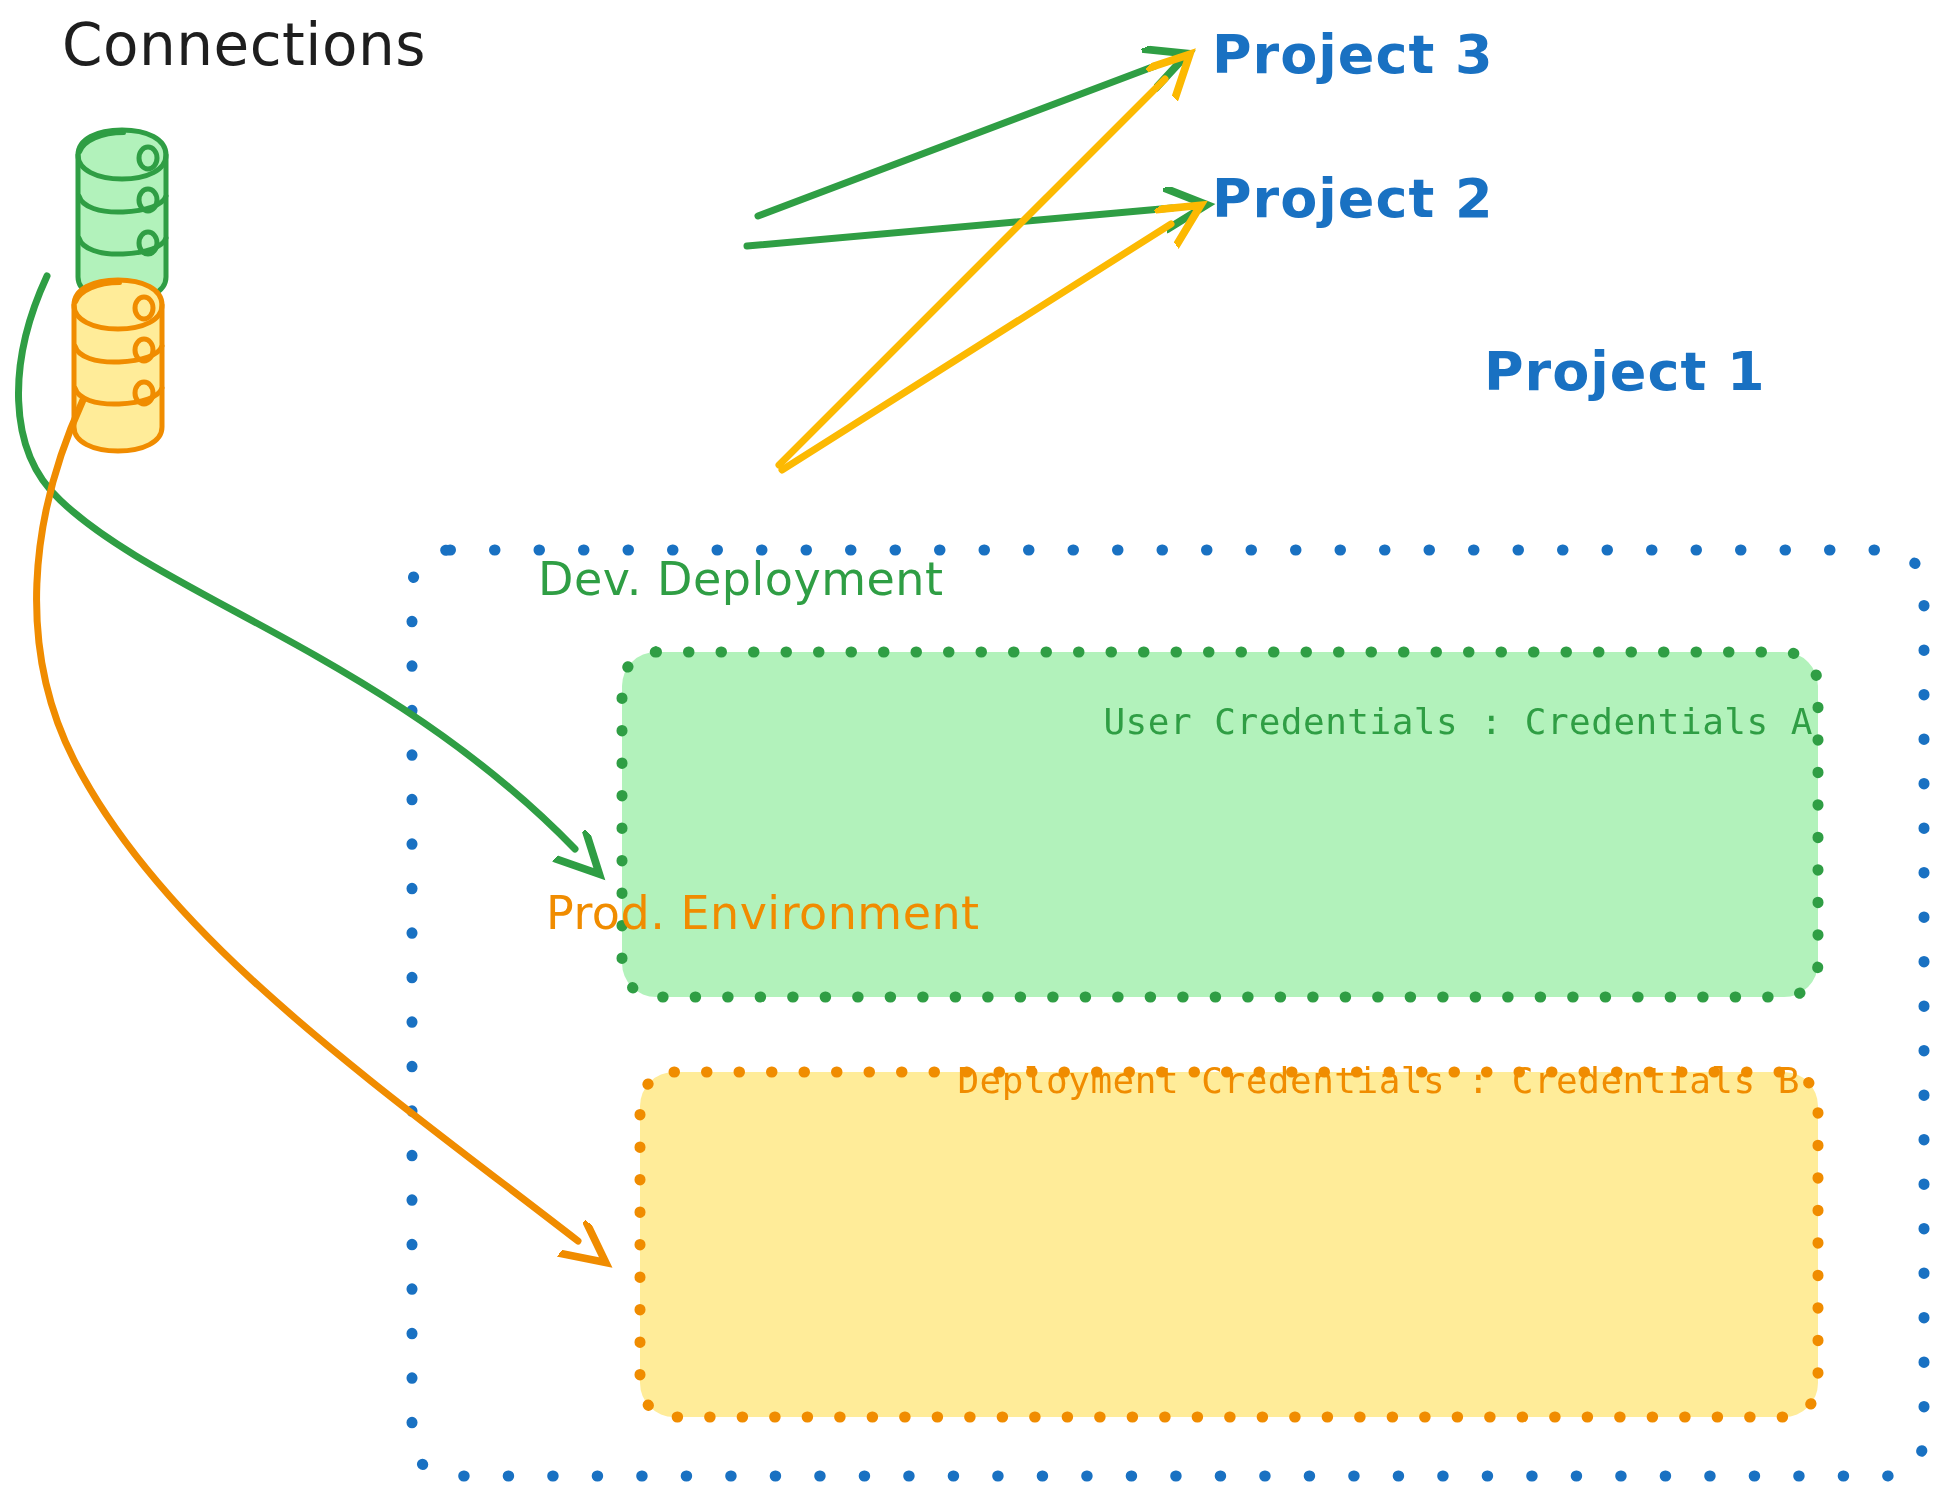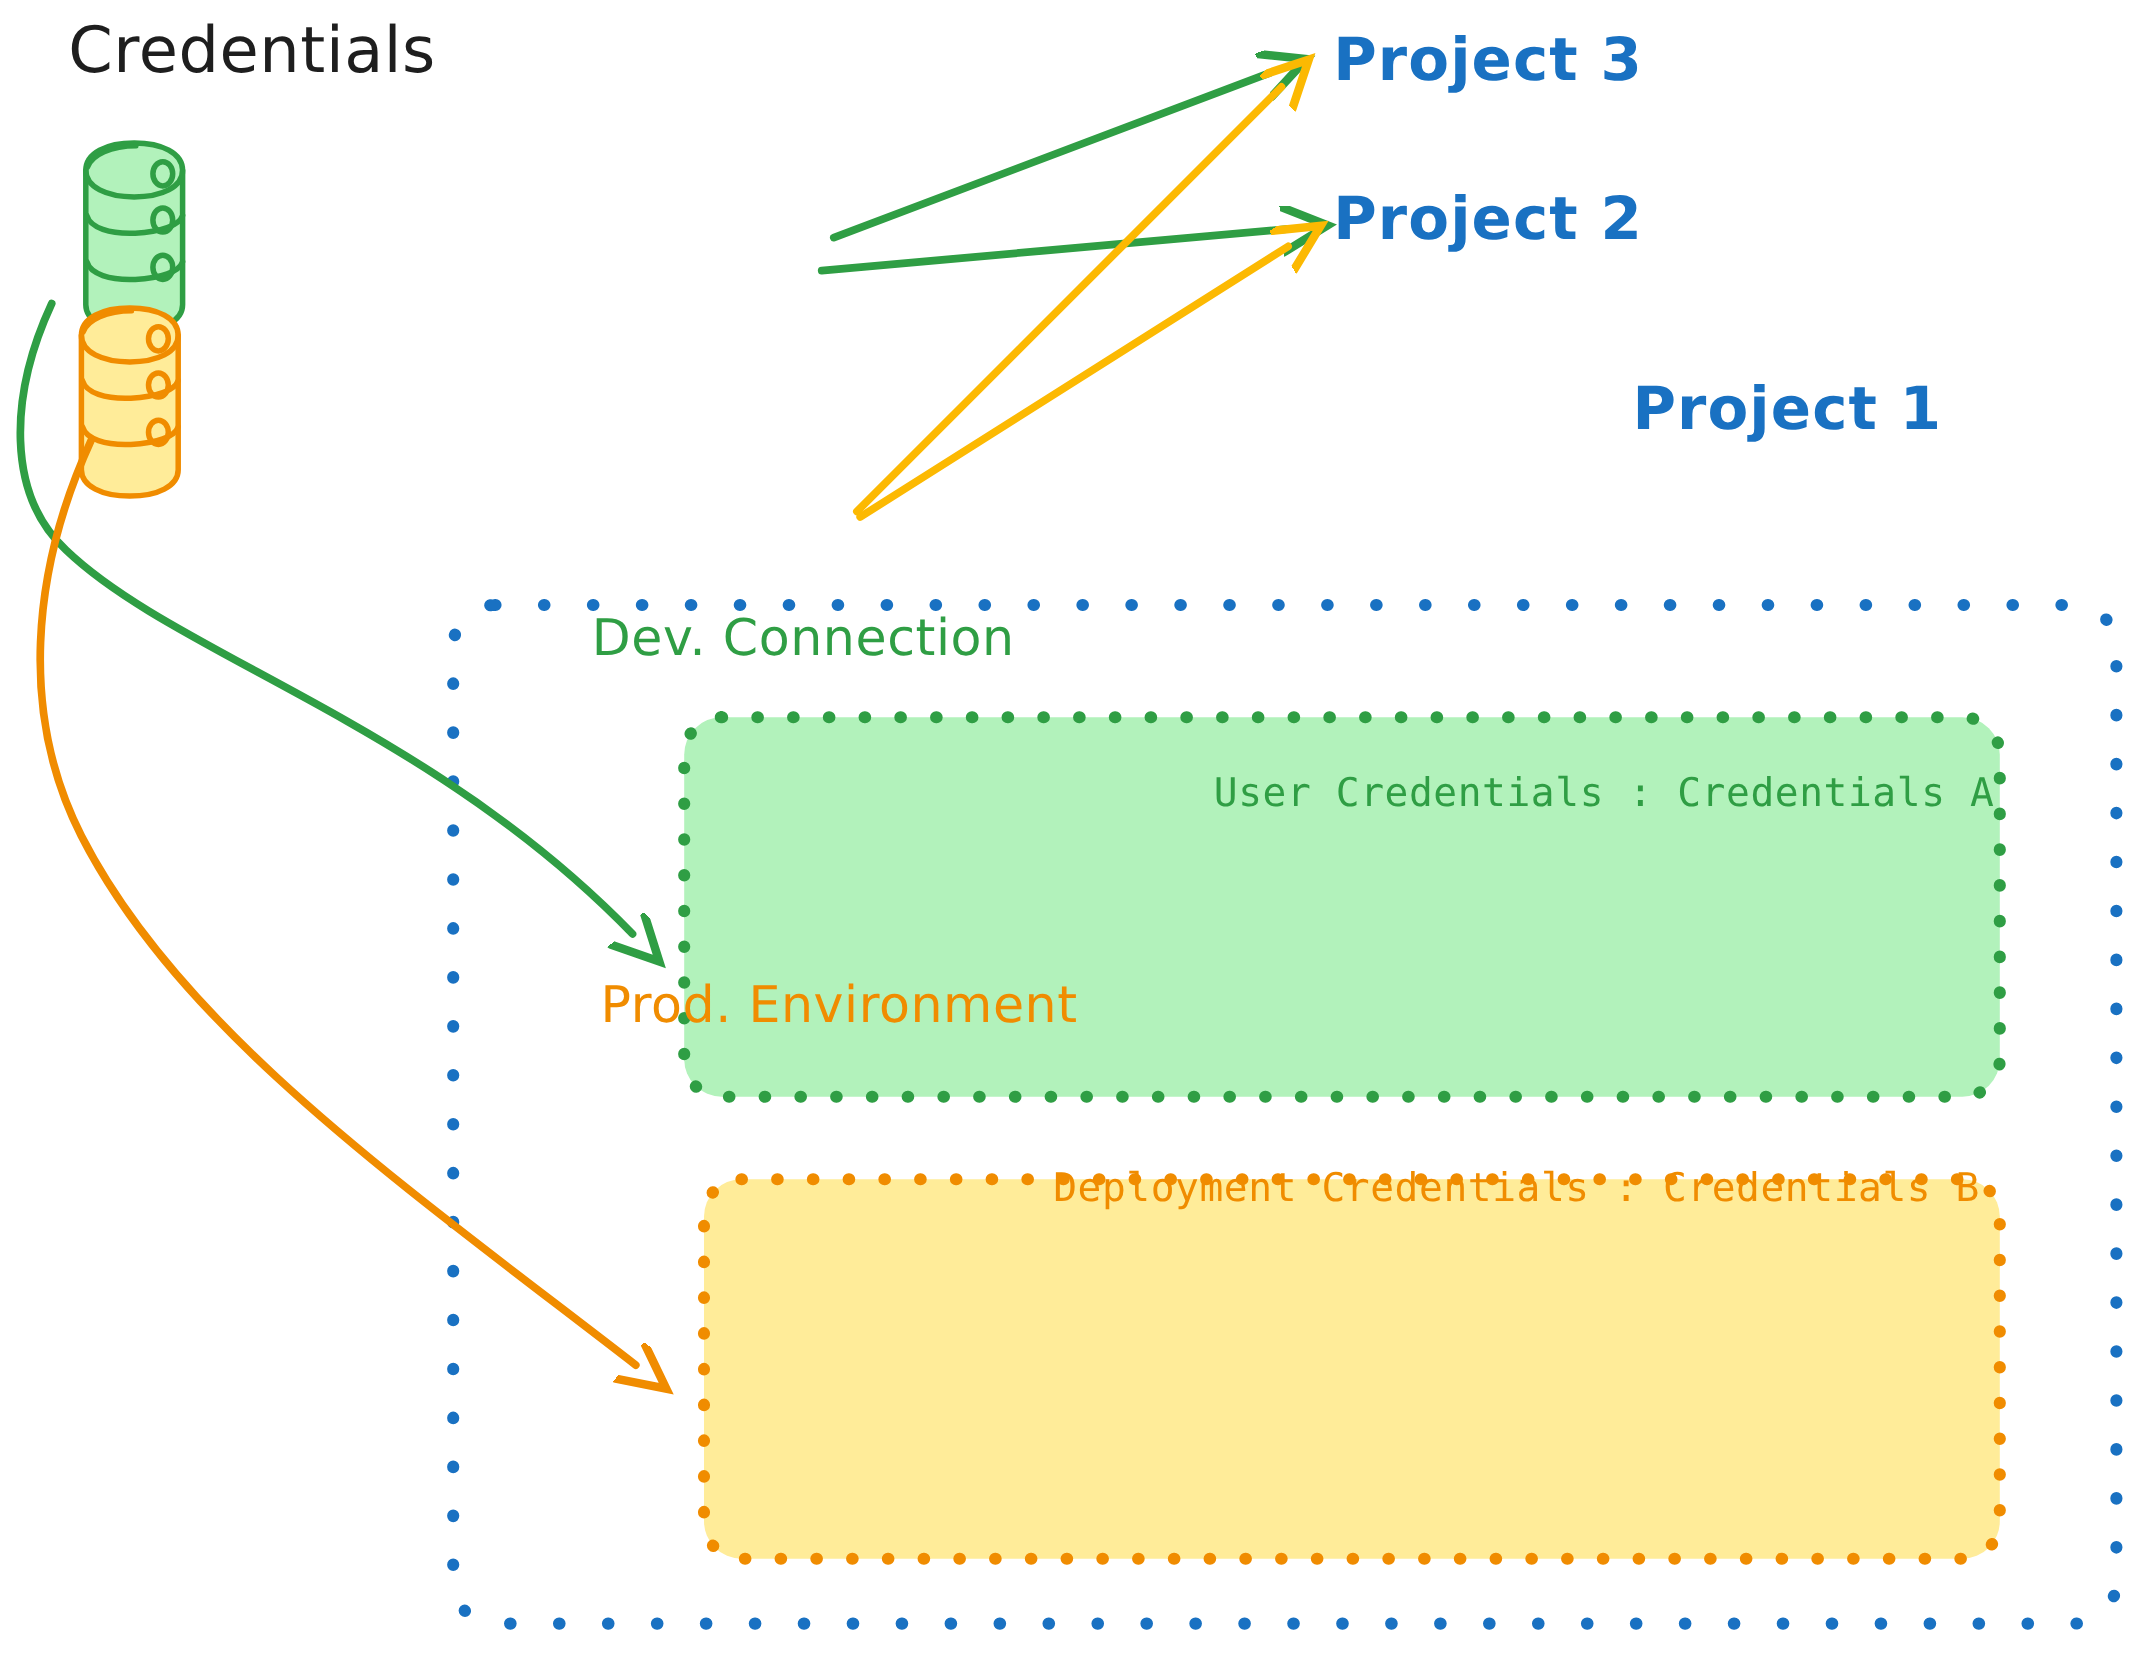--- a/index.html
+++ b/index.html
@@ -161,31 +161,31 @@
 
     <g>
       <path d="M47 276 C8 360 6 450 60 500 C160 596 390 658 575 849" fill="none" stroke="#2f9e44" stroke-width="7" stroke-linecap="round" marker-end="url(#arrowGreen)"></path>
     </g>
 
     <g>
       <path d="M83 400 C28 520 18 650 74 760 C165 938 370 1080 578 1241" fill="none" stroke="#f08c00" stroke-width="7" stroke-linecap="round" marker-end="url(#arrowOrange)"></path>
     </g>
   </svg>
 
-  <div class="lbl title-connections">Credentials</div>
+  <div class="lbl title-connections">Connections</div>
 
 
 
   <div class="lbl proj proj3">Project 3</div>
 
   <div class="lbl proj proj2">Project 2</div>
 
   <div class="lbl proj proj1">Project 1</div>
 
-  <div class="lbl env-title-dev">Dev. Connection</div>
+  <div class="lbl env-title-dev">Dev. Deployment</div>
 
   <div class="lbl cred cred-dev">User Credentials : Credentials A</div>
 
   <div class="lbl env-title-prod">Prod. Environment</div>
 
   <div class="lbl cred cred-prod">Deployment Credentials : Credentials B</div>
 
 </div>
 
 </body></html>

